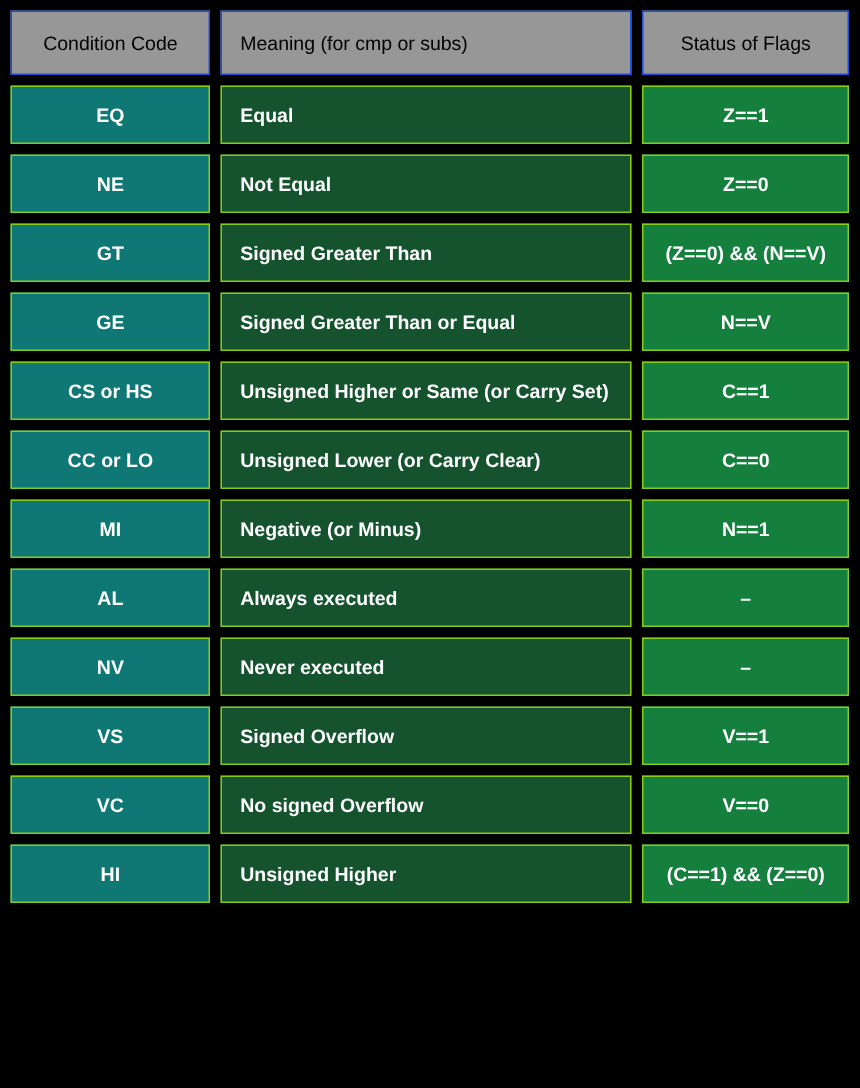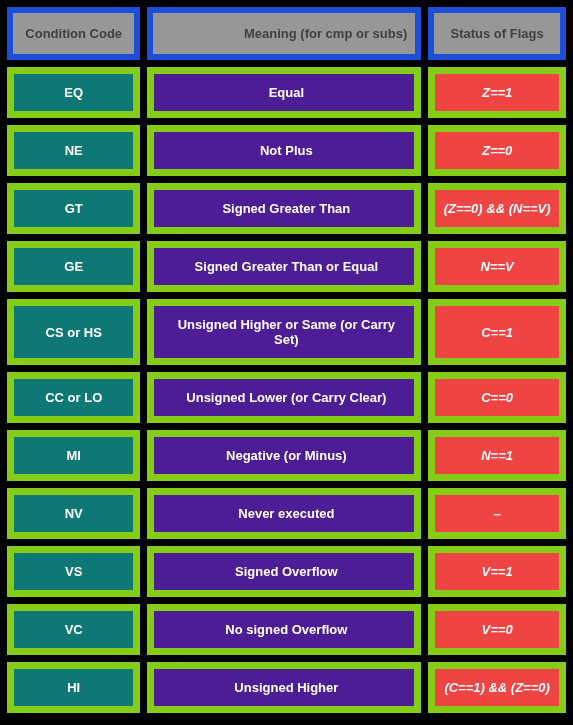--- a/index.html
+++ b/index.html
@@ -11,52 +11,51 @@
     font-size: 13px;
   }
   .table {
     width: 573px;
     border-collapse: separate;
     border-spacing: 7px;
     background: #000;
   }
   .table th {
     background: #979797;
-    color: #404040;
-    font-weight: bold;
+    color: #000000;
+    font-weight: normal;
     text-align: center;
     padding: 13px 8px;
-    border: 6px solid #1d4ed8;
+    border: 1px solid #1d4ed8;
   }
   .table th.meaning {
-    text-align: right;
+    text-align: left;
     padding-left: 12px;
   }
   .table td {
     padding: 11px 8px;
-    border: 7px solid #84cc16;
+    border: 1px solid #84cc16;
     color: #fff;
     font-weight: bold;
   }
   .table td.code {
     background: #0f7875;
     text-align: center;
     width: 135px;
   }
   .table td.meaning {
-    background: #4c1d95;
-    text-align: center;
+    background: #14532d;
+    text-align: left;
     padding-left: 12px;
     width: 280px;
   }
   .table td.flags {
-    background: #ef4444;
+    background: #15803d;
     text-align: center;
     width: 140px;
-    font-style: italic;
   }
 </style>
 </head>
 <body>
 
 <table class="table">
   <thead>
     <tr>
       <th>Condition Code</th>
       <th class="meaning">Meaning (for cmp or subs)</th>
@@ -64,21 +63,21 @@
     </tr>
   </thead>
   <tbody id="rows">
       <tr>
         <td class="code">EQ</td>
         <td class="meaning">Equal</td>
         <td class="flags">Z==1</td>
       </tr>
       <tr>
         <td class="code">NE</td>
-        <td class="meaning">Not Plus</td>
+        <td class="meaning">Not Equal</td>
         <td class="flags">Z==0</td>
       </tr>
       <tr>
         <td class="code">GT</td>
         <td class="meaning">Signed Greater Than</td>
         <td class="flags">(Z==0) &amp;&amp; (N==V)</td>
       </tr>
       <tr>
         <td class="code">GE</td>
         <td class="meaning">Signed Greater Than or Equal</td>
@@ -93,20 +92,25 @@
         <td class="code">CC or LO</td>
         <td class="meaning">Unsigned Lower (or Carry Clear)</td>
         <td class="flags">C==0</td>
       </tr>
       <tr>
         <td class="code">MI</td>
         <td class="meaning">Negative (or Minus)</td>
         <td class="flags">N==1</td>
       </tr>
       <tr>
+        <td class="code">AL</td>
+        <td class="meaning">Always executed</td>
+        <td class="flags">–</td>
+      </tr>
+      <tr>
         <td class="code">NV</td>
         <td class="meaning">Never executed</td>
         <td class="flags">–</td>
       </tr>
       <tr>
         <td class="code">VS</td>
         <td class="meaning">Signed Overflow</td>
         <td class="flags">V==1</td>
       </tr>
       <tr>

